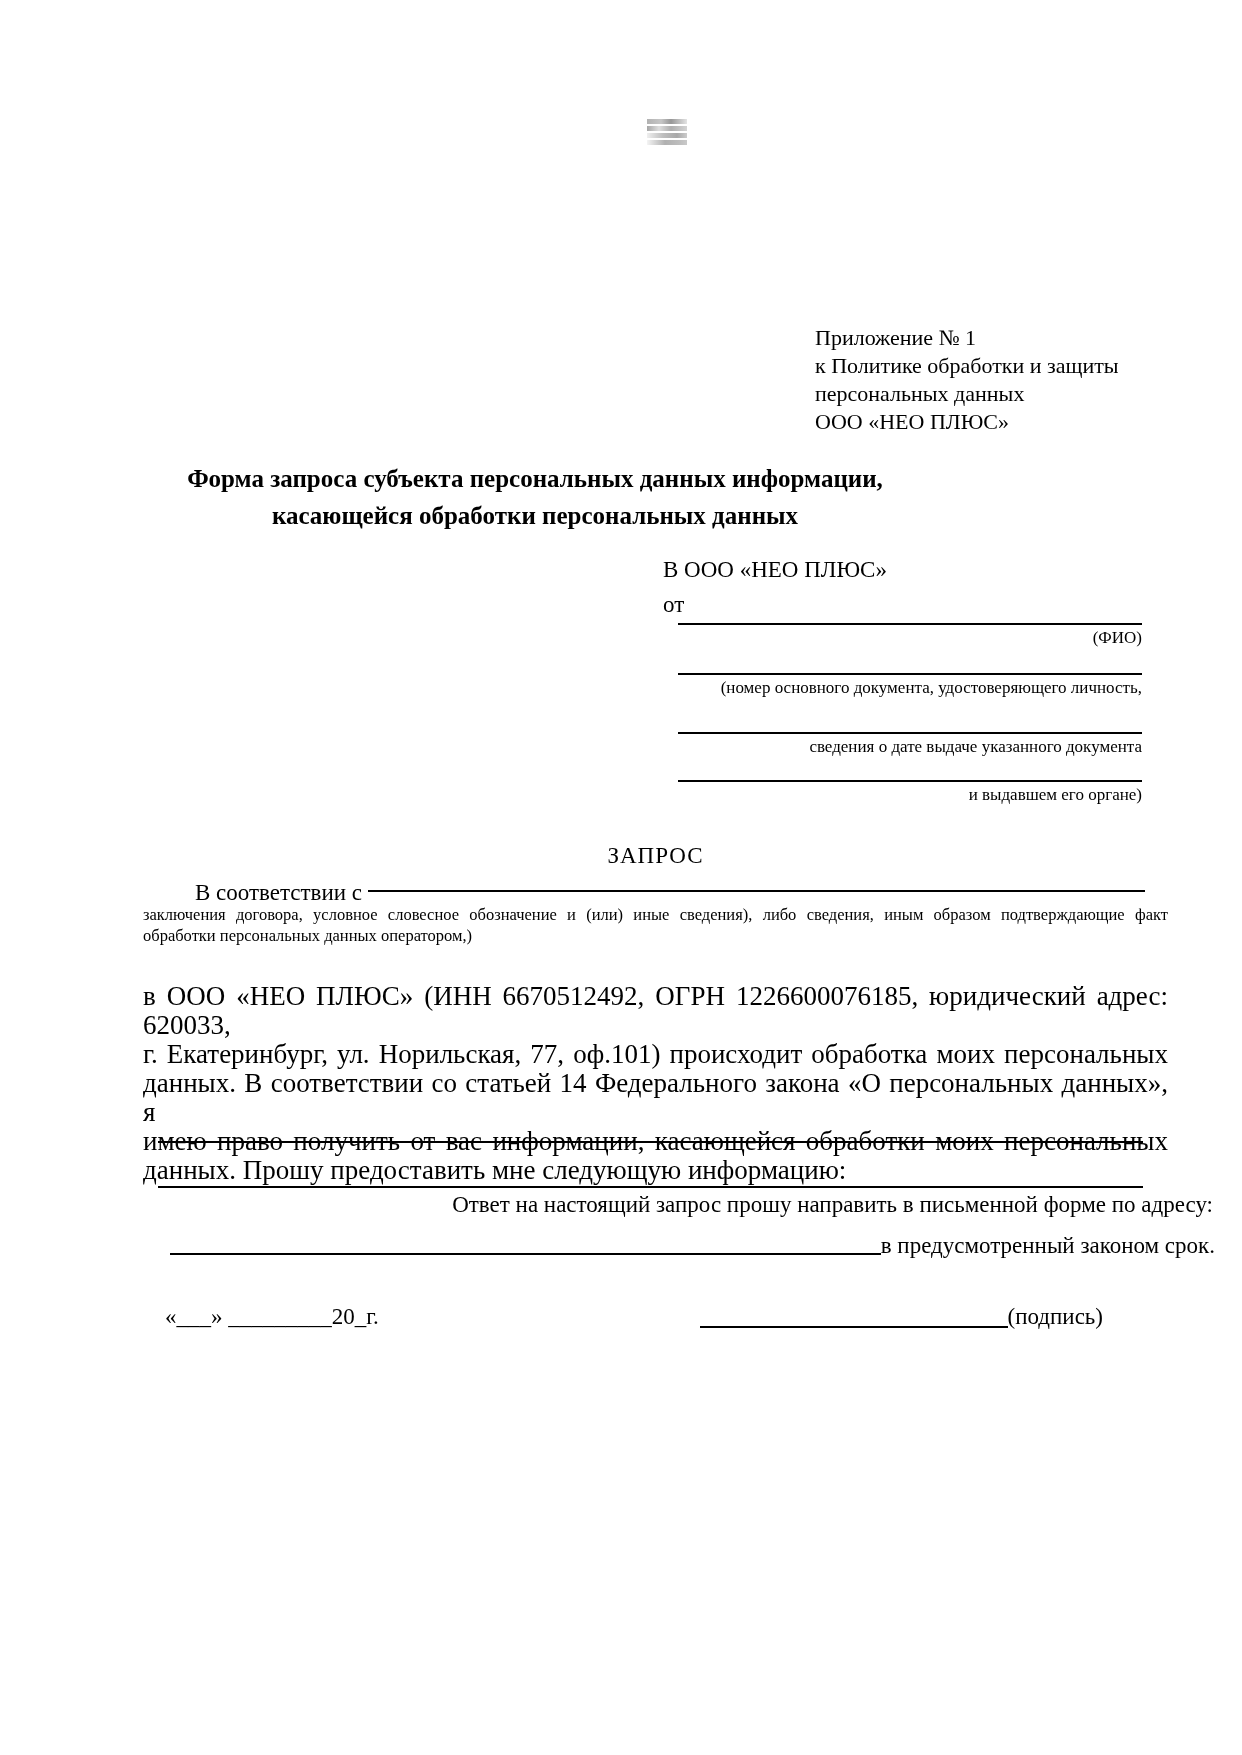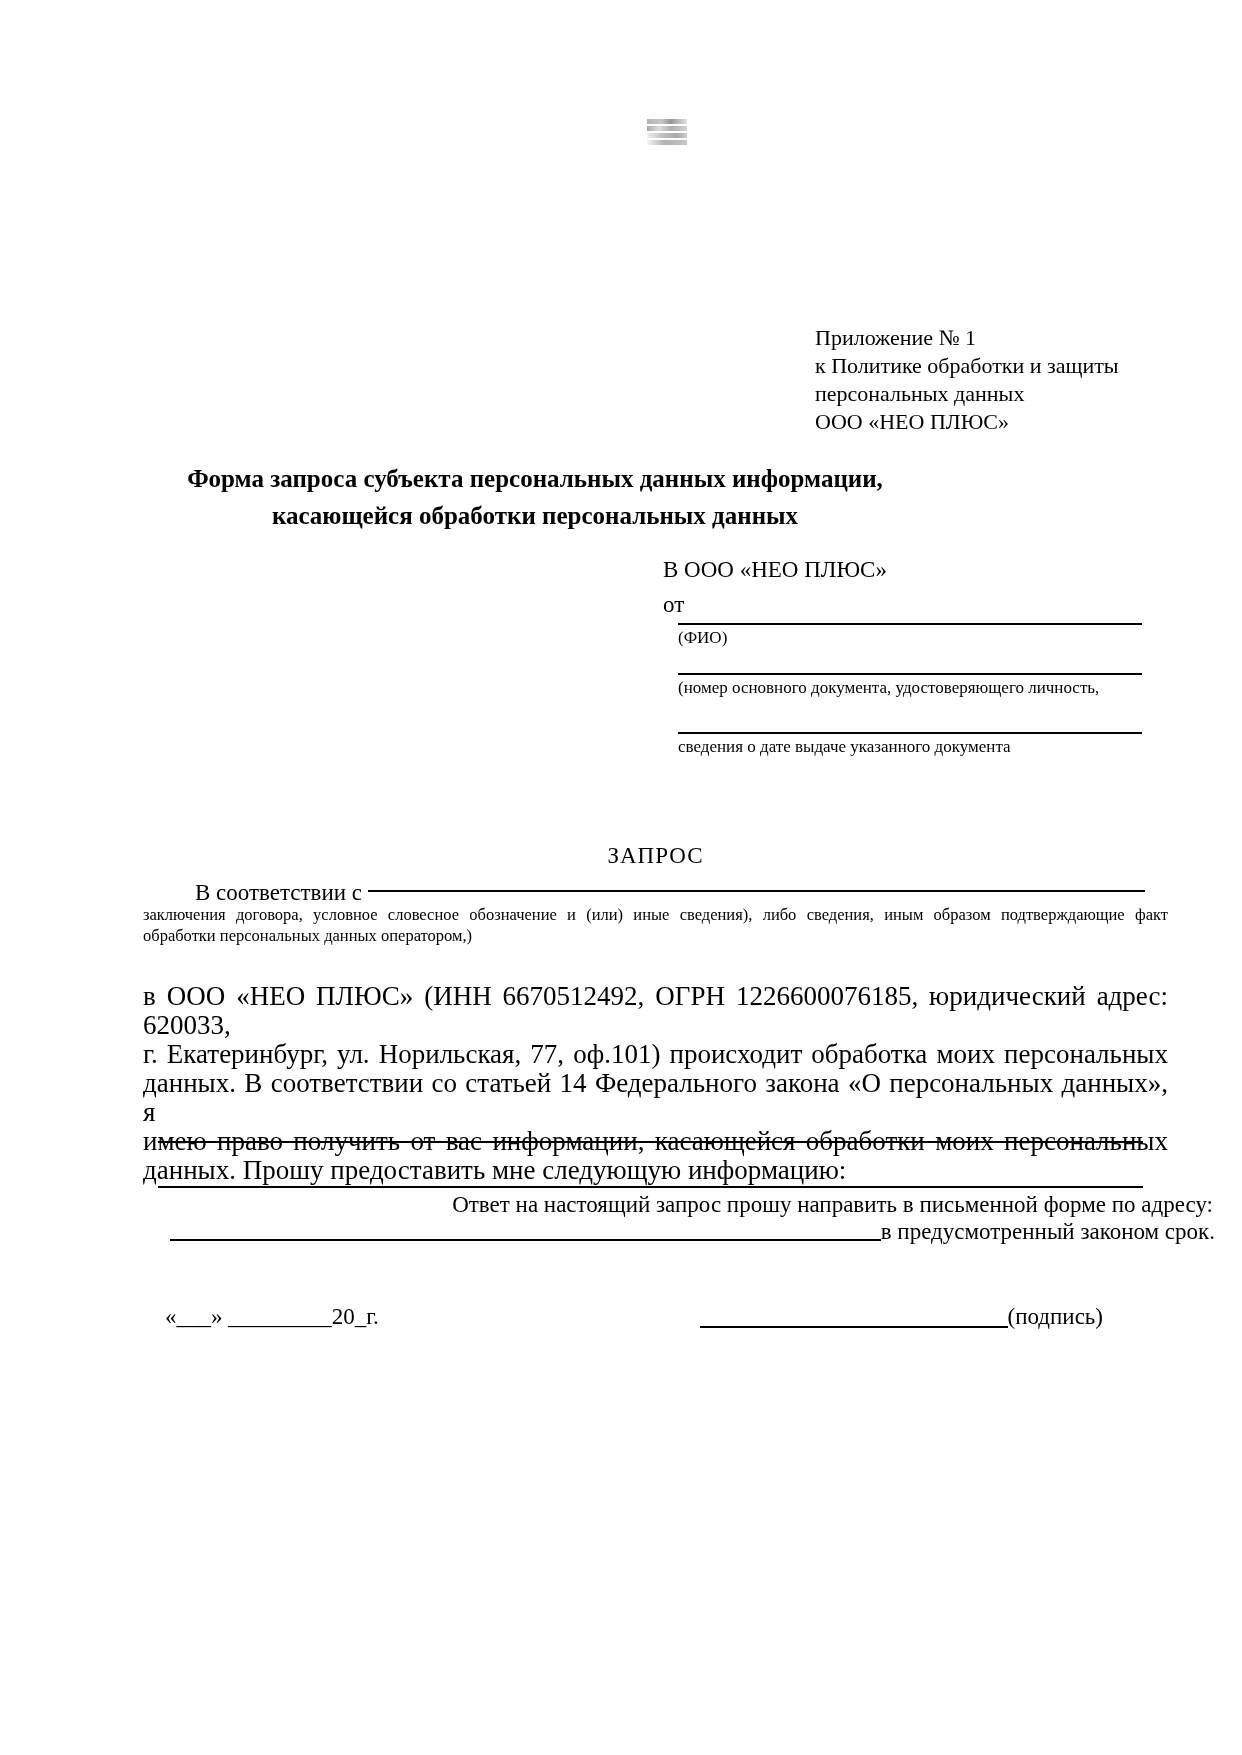--- a/index.html
+++ b/index.html
@@ -26,21 +26,21 @@
 
   .title { left:0; top:460px; width:1070px; text-align:center;
            font-size:25px; font-weight:700; line-height:37px; }
 
   .addr-to   { left:663px; top:557px; font-size:23px; }
   .addr-from { left:663px; top:592px; font-size:23px; }
 
   .fields { left:678px; top:623px; width:464px; height:230px; }
   .field  { position:absolute; left:0; width:464px; }
   .fline  { border-top:2px solid #000; height:0; }
-  .flabel { text-align:left; font-size:17px; line-height:20px; margin-top:3px; }
+  .flabel { text-align:right; font-size:17px; line-height:20px; margin-top:3px; }
 
   .zapros { left:143px; top:843px; width:1025px; text-align:center;
             font-size:23px; letter-spacing:1px; }
 
   .according { left:143px; top:880px; width:1002px; display:flex;
                font-size:23px; align-items:center; }
   .according .lead { padding-left:52px; white-space:nowrap; padding-right:6px; }
   .uline { flex:1 1 auto; border-bottom:2px solid #000; margin-bottom:4px; min-width:20px; }
 
   .clar { left:143px; top:905px; width:1025px; font-size:16.5px; line-height:20.5px; }
@@ -50,21 +50,21 @@
   .jline { text-align:justify; text-align-last:justify; }
 
   .blank { left:158px; width:985px; height:0; border-top:2px solid #000; }
   .blank1 { top:1141px; }
   .blank2 { top:1186px; }
 
   .reply { left:143px; top:1192px; width:1070px; text-align:right; font-size:23px; }
 
   .tailrow { left:170px; top:1219px; width:1045px; display:flex;
              font-size:23px; align-items:flex-end; }
-  .tailrow .tail-text { white-space:nowrap; }
+  .tailrow .tail-text { white-space:nowrap;margin-top:14px; }
 
   .footer { left:165px; top:1304px; width:938px; display:flex;
             justify-content:space-between; font-size:23px; align-items:flex-start; }
   .sig { display:inline-flex; align-items:flex-end; }
   .sigline { display:inline-block; width:308px; border-bottom:2px solid #000; height:20px; margin-bottom:2px; }
 </style>
 </head>
 <body>
 
 <div class="page">
@@ -97,20 +97,24 @@
       <div class="flabel">(ФИО)</div>
     </div>
     <div class="field" style="top:50px">
       <div class="fline"></div>
       <div class="flabel">(номер основного документа, удостоверяющего личность,</div>
     </div>
     <div class="field" style="top:109px">
       <div class="fline"></div>
       <div class="flabel">сведения о дате выдаче указанного документа</div>
     </div>
+    <div class="field" style="top:157px">
+      <div class="fline"></div>
+      <div class="flabel">и выдавшем его органе)</div>
+    </div>
   </div>
 
   <div class="abs zapros">ЗАПРОС</div>
 
   <div class="abs according">
     <span class="lead">В соответствии с</span>
     <span class="uline"></span>
   </div>
 
   <div class="abs clar">

